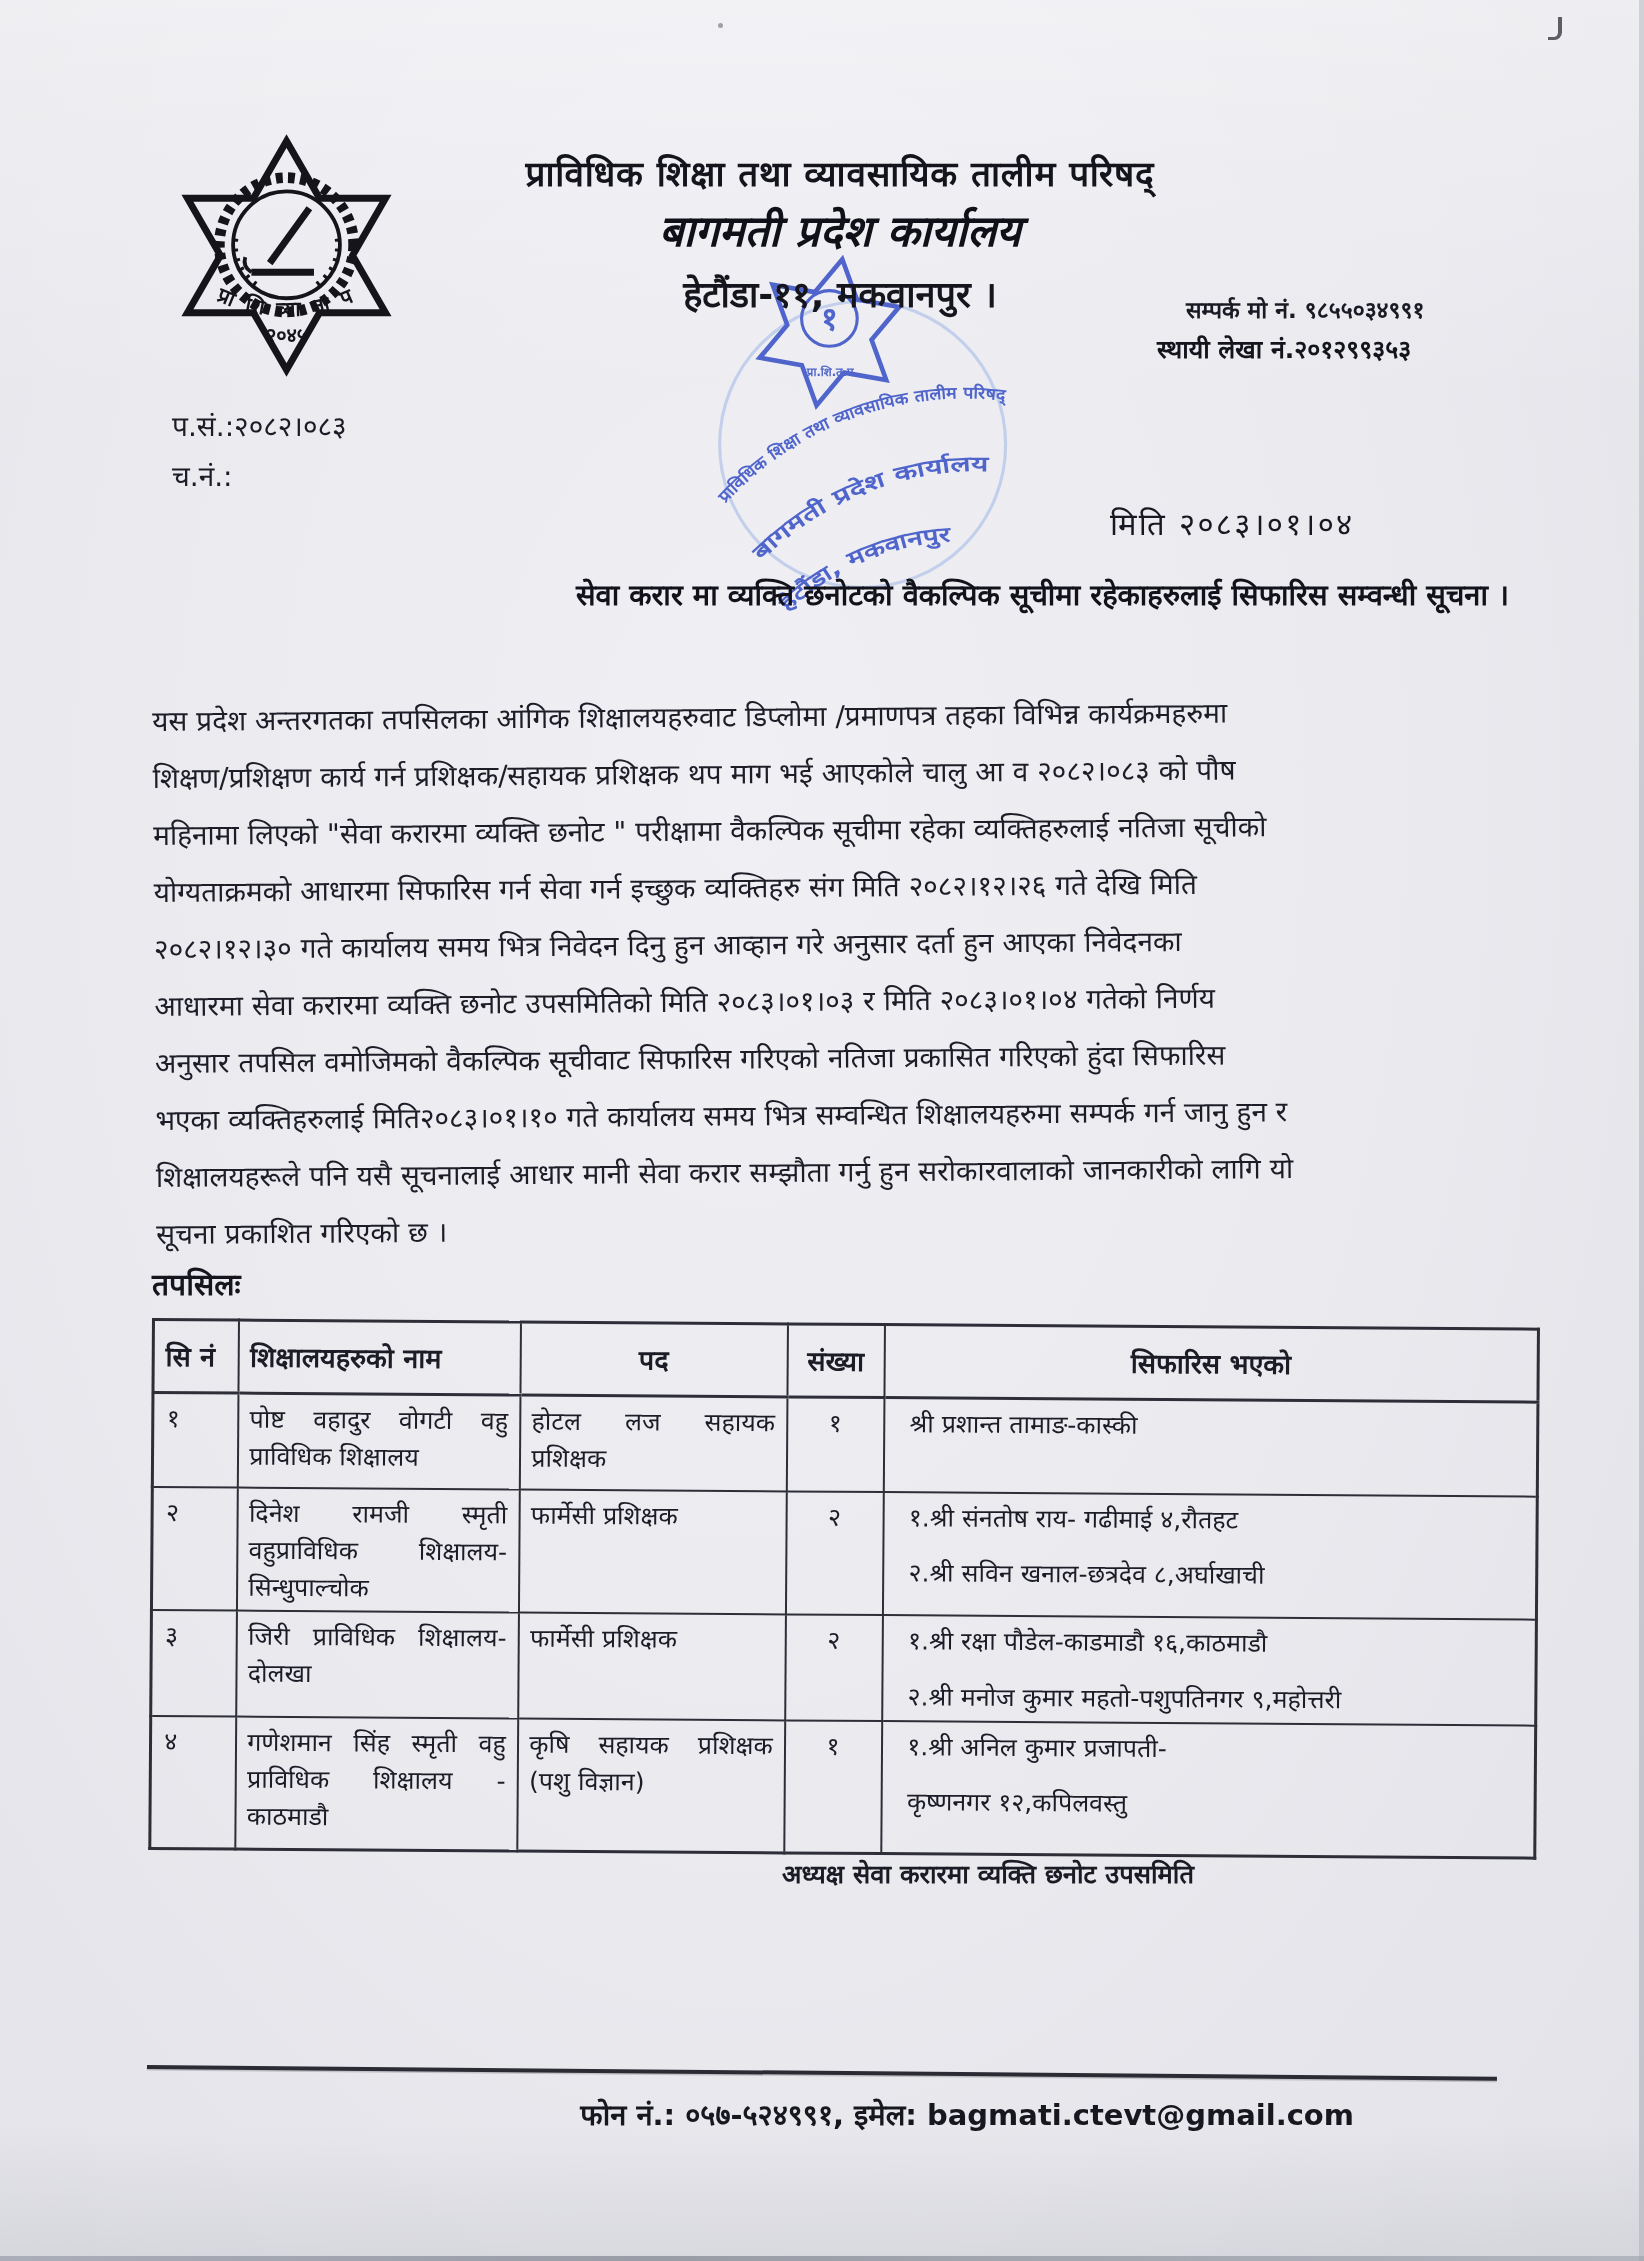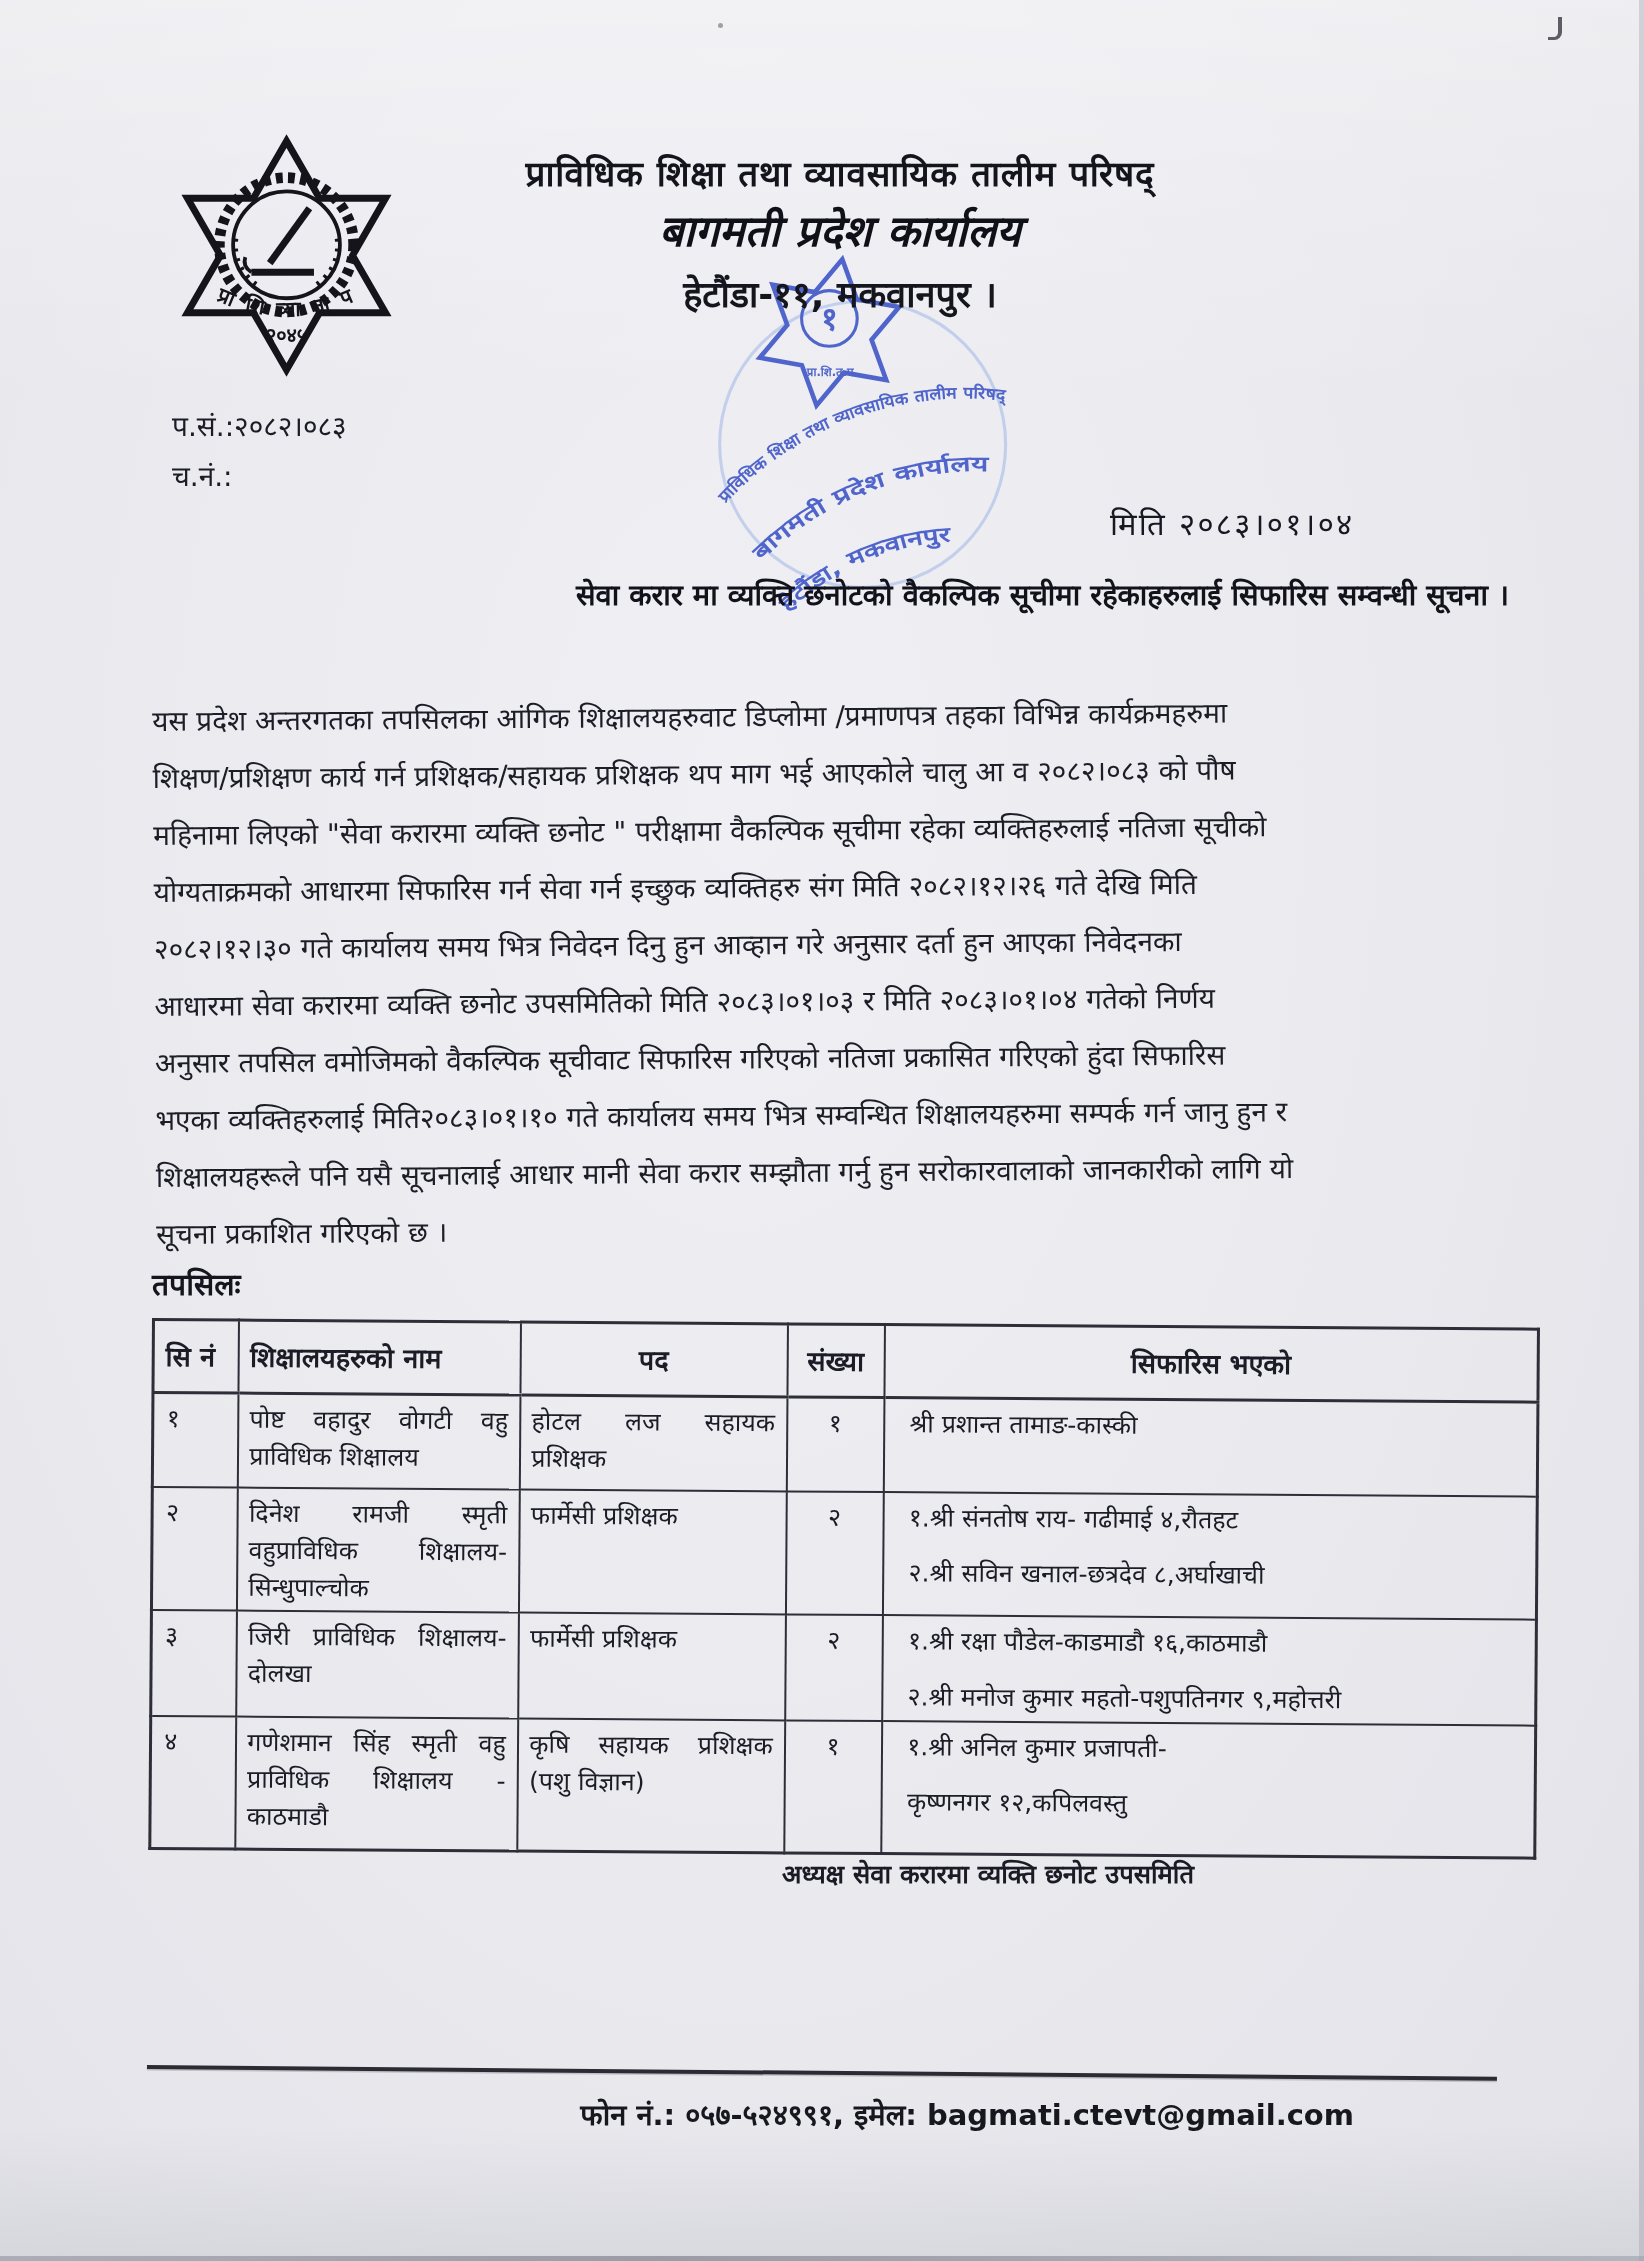--- a/index.html
+++ b/index.html
@@ -105,20 +105,24 @@
       </text>
     </svg>
   </div>
 
   <div class="abs org-block" style="height:325px;">
     <div class="org1">प्राविधिक शिक्षा तथा व्यावसायिक तालीम परिषद्</div>
     <div class="org2">बागमती प्रदेश कार्यालय</div>
     <div class="addr">हेटौंडा-११, मकवानपुर ।</div>
   </div>
 
+  <div class="abs contact z2">
+    <div class="c1">सम्पर्क मो नं. ९८५५०३४९९१</div>
+    <div class="c2">स्थायी लेखा नं.२०१२९९३५३</div>
+  </div>
 
   <div class="abs refs z2">
     <div>प.सं.:२०८२।०८३</div>
     <div>च.नं.:</div>
   </div>
   <div class="abs date z2">मिति २०८३।०१।०४</div>
 
   <div class="abs subject z2">सेवा करार मा व्यक्ति छनोटको वैकल्पिक सूचीमा रहेकाहरुलाई सिफारिस सम्वन्धी सूचना ।</div>
 
   <div class="abs body-text z2">

